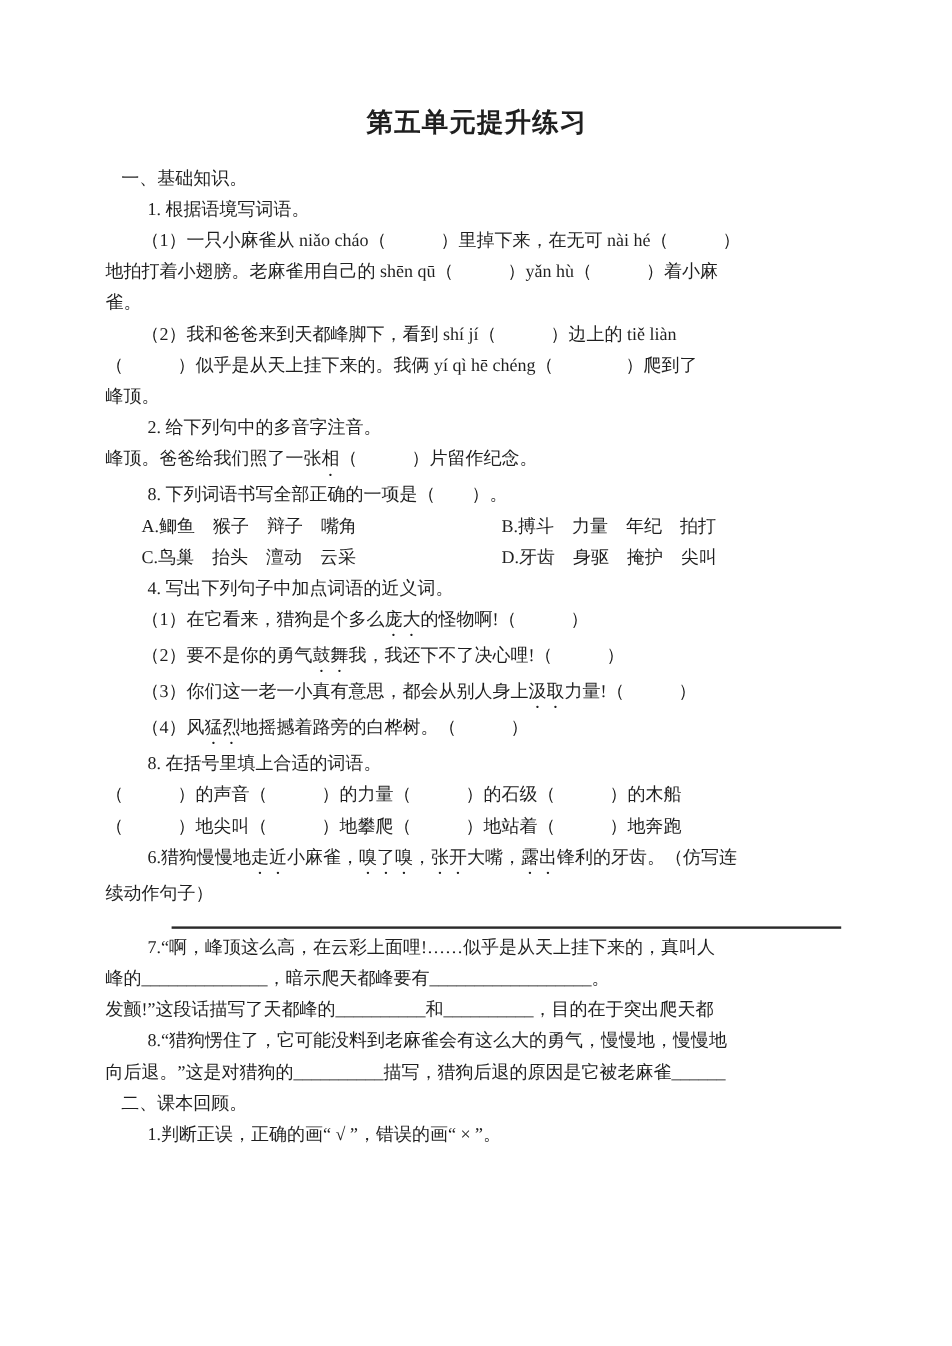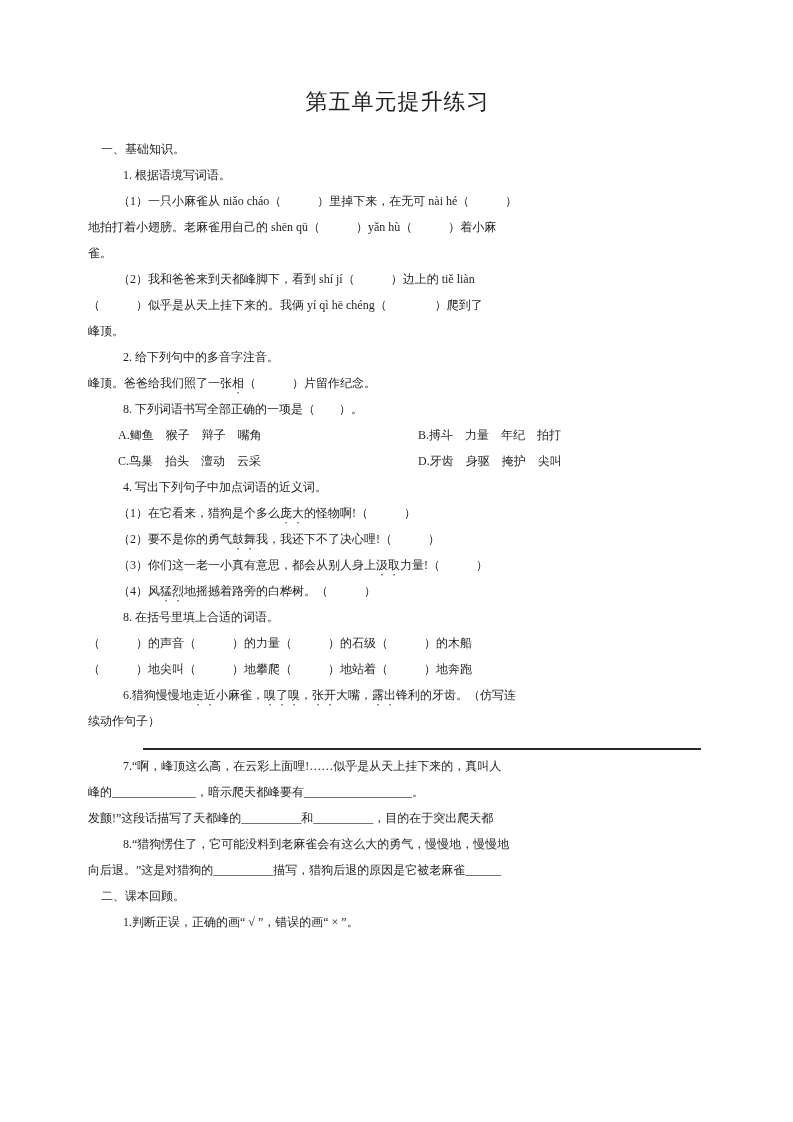--- a/index.html
+++ b/index.html
@@ -12,29 +12,29 @@
   }
   .page {
     box-sizing: border-box;
     width: 793px;
     height: 1122px;
     padding: 86px 86px 0 88px;
     overflow: hidden;
   }
   .title {
     font-size: 22px;
-    font-weight: normal;
+    font-weight: bold;
     text-align: center;
     line-height: 32px;
     margin: 0 0 18px 0;
     letter-spacing: 1px;
   }
   p.ln {
     margin: 0;
-    font-size: 12px;
+    font-size: 15px;
     line-height: 26px;
     white-space: nowrap;
   }
   .indent-h  { padding-left: 13px; }  
   .indent-q  { padding-left: 35px; }  
   .indent-s  { padding-left: 30px; }  
   .q4item    { line-height: 31px; }
   .opt-col {
     display: inline-block;
     width: 300px;

